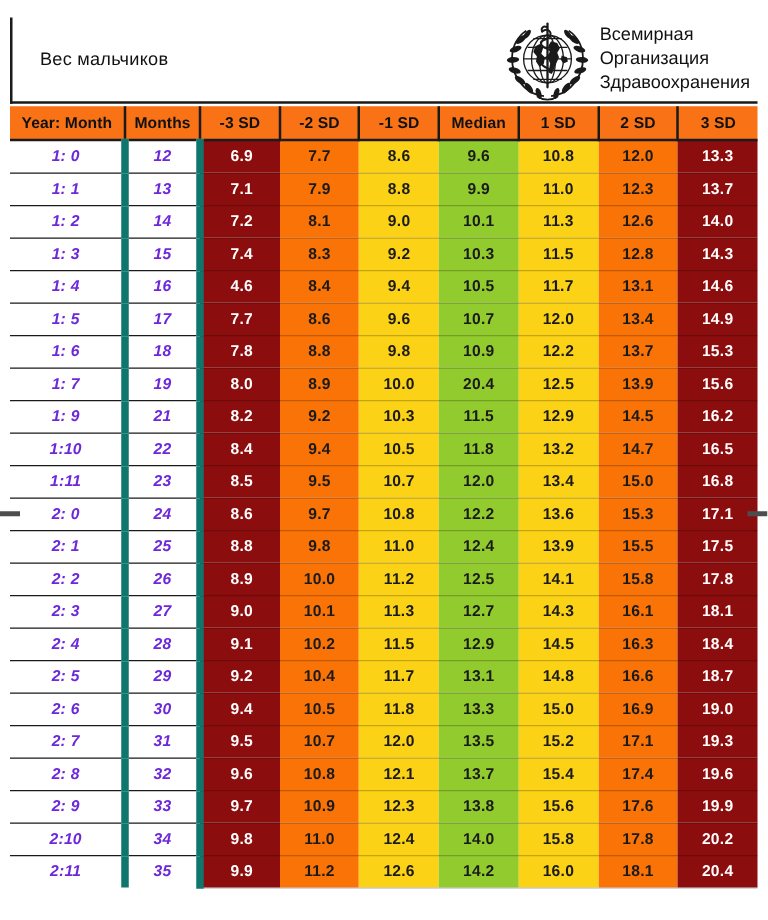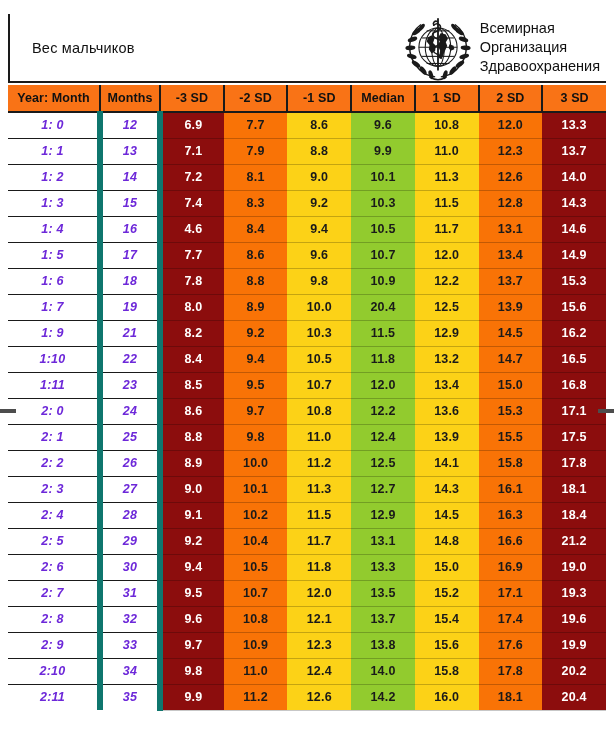--- a/index.html
+++ b/index.html
@@ -410,21 +410,21 @@
         </tr>
         <tr>
           <td class="lbl">2: 5</td>
           <td class="lbl">29</td>
           <td class="val sd-m3">9.2</td>
           <td class="val sd-m2">10.4</td>
           <td class="val sd-m1">11.7</td>
           <td class="val sd-med">13.1</td>
           <td class="val sd-p1">14.8</td>
           <td class="val sd-p2">16.6</td>
-          <td class="val sd-p3">21.2</td>
+          <td class="val sd-p3">18.7</td>
         </tr>
         <tr>
           <td class="lbl">2: 6</td>
           <td class="lbl">30</td>
           <td class="val sd-m3">9.4</td>
           <td class="val sd-m2">10.5</td>
           <td class="val sd-m1">11.8</td>
           <td class="val sd-med">13.3</td>
           <td class="val sd-p1">15.0</td>
           <td class="val sd-p2">16.9</td>

